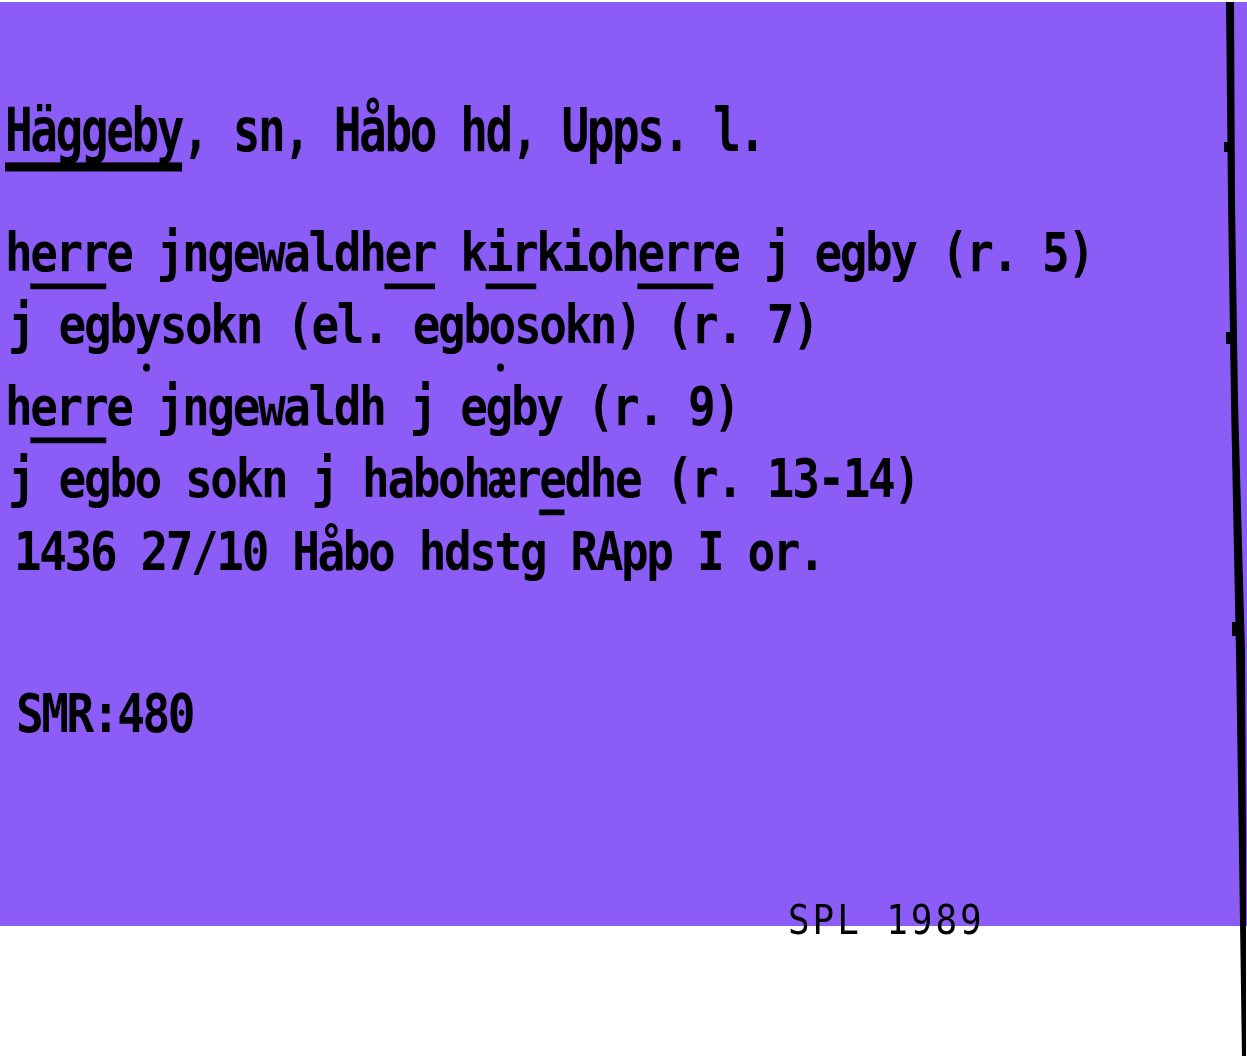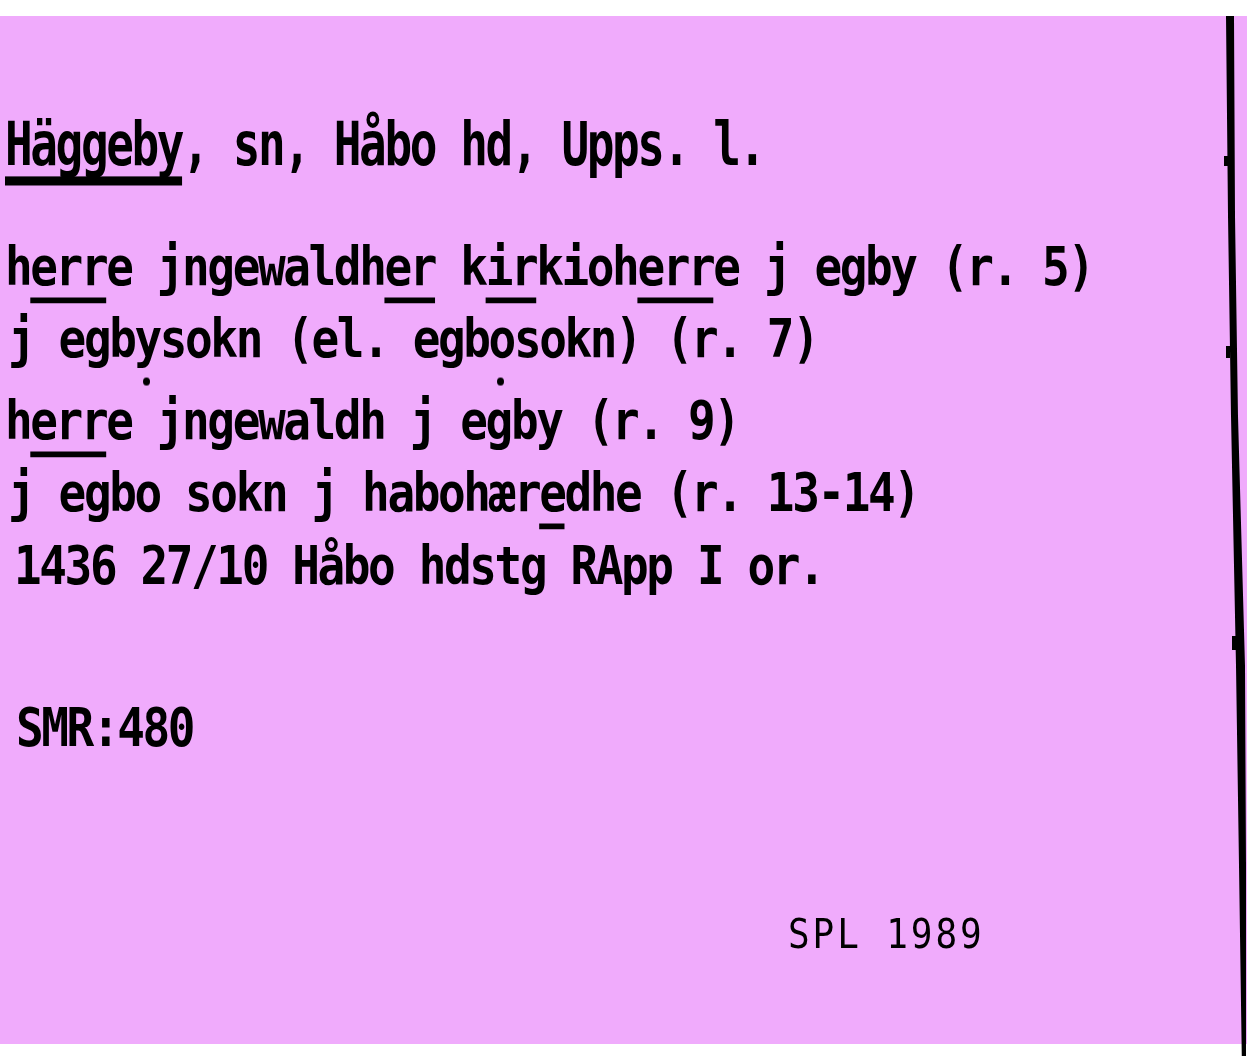--- a/index.html
+++ b/index.html
@@ -9,23 +9,23 @@
   }
   body {
     width: 1247px;
     height: 1056px;
     position: relative;
     overflow: hidden;
     font-family: "DejaVu Sans Mono", "Liberation Mono", monospace;
   }
   .card {
     position: absolute;
-    left: 0; top: 16px;
-    width: 1247px; height: 1028px;
-    background: #f0abfc;
+    left: 0; top: 2px;
+    width: 1247px; height: 924px;
+    background: #8b5cf6;
     color: #000000;
   }
   .line {
     position: absolute;
     white-space: pre;
     color: #000000;
     font-family: "DejaVu Sans Mono", "Liberation Mono", monospace;
     font-size: 46px;
     font-weight: bold;
     line-height: 1;

